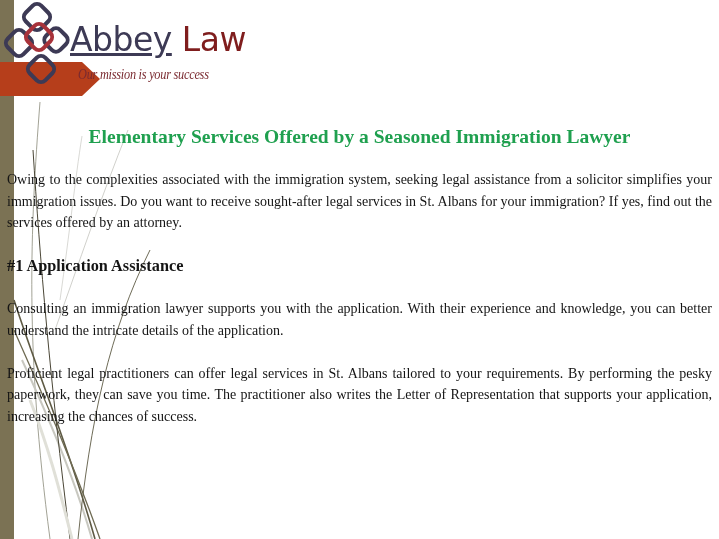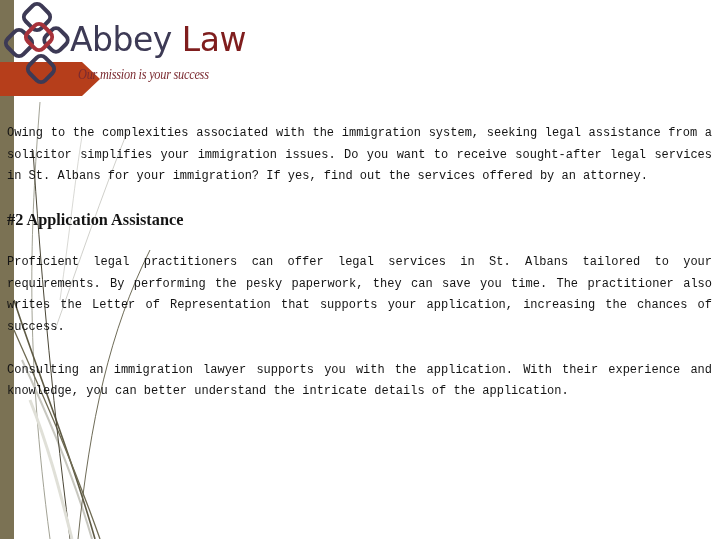--- a/index.html
+++ b/index.html
@@ -50,21 +50,21 @@
     .brand {
       position: absolute;
       left: 70px;
       top: 20px;
       font-family: "DejaVu Sans", sans-serif;
       font-size: 33px;
       line-height: 40px;
       letter-spacing: -0.5px;
       white-space: nowrap;
     }
-    .brand .abbey { color: #3d3a55; }
+    .brand .abbey { color: #3d3a55; text-decoration: underline; }
     .brand .law { color: #7f1d1d; }
     .tagline {
       position: absolute;
       left: 78px;
       top: 66px;
       font-family: "Liberation Serif", serif;
       font-style: italic;
       font-size: 15px;
       color: #7a2a30;
       letter-spacing: -0.3px;
@@ -83,25 +83,24 @@
     .title {
       text-align: center;
       font-weight: bold;
       font-size: 19.5px;
       color: #1fa04f;
       line-height: 28px;
       margin: 0 0 18px 0;
       white-space: nowrap;
     }
     .para {
-      font-size: 12px;
+      font-size: 14px;
       line-height: 21.5px;
       text-align: justify;
       margin: 0 0 21.5px 0;
-      font-family: Liberation Mono, monospace;
     }
     .heading {
       font-size: 16.3px;
       line-height: 21.5px;
       font-weight: bold;
       margin: 0 0 21.5px 0;
     }
   </style>
 </head>
 <body>
@@ -136,19 +135,20 @@
     </g>
   </svg>
 
   <div class="brand">
     <span class="abbey">Abbey</span>
     <span class="law">Law</span>
   </div>
   <div class="tagline">Our mission is your success</div>
 
   <div class="content">
+    <div class="title">Elementary Services Offered by a Seasoned Immigration Lawyer</div>
     <p class="para">Owing to the complexities associated with the immigration system, seeking legal assistance from a solicitor simplifies your immigration issues. Do you want to receive sought-after legal services in St. Albans for your immigration? If yes, find out the services offered by an attorney.</p>
-    <div class="heading">#2 Application Assistance</div>
+    <div class="heading">#1 Application Assistance</div>
+    <p class="para">Consulting an immigration lawyer supports you with the application. With their experience and knowledge, you can better understand the intricate details of the application.</p>
     <p class="para">Proficient legal practitioners can offer legal services in St. Albans tailored to your requirements. By performing the pesky paperwork, they can save you time. The practitioner also writes the Letter of Representation that supports your application, increasing the chances of success.</p>
-    <p class="para">Consulting an immigration lawyer supports you with the application. With their experience and knowledge, you can better understand the intricate details of the application.</p>
   </div>
 
 </div>
 
 </body></html>

